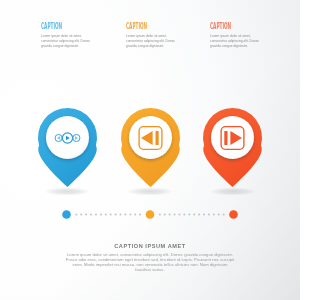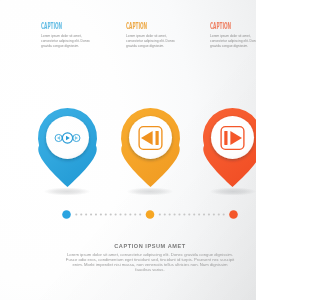--- a/index.html
+++ b/index.html
@@ -1,19 +1,19 @@
 <!DOCTYPE html>
 <html><head>
 <meta charset="utf-8">
 <style>
   html,body{margin:0;padding:0;}
   body{width:300px;height:300px;overflow:hidden;
        font-family:"Liberation Sans",sans-serif;
        background:#ffffff;}
-  #stage{position:relative;width:256px;height:300px;overflow:hidden;
+  #stage{position:relative;width:300px;height:300px;overflow:hidden;
          background:
            linear-gradient(to bottom right, rgba(0,0,0,0) 55%, rgba(0,0,0,0.02) 80%, rgba(0,0,0,0.045) 100%),
            radial-gradient(ellipse 112% 150% at 12% 46%, #ffffff 0%, #fefefe 32%, #f9fafb 56%, #f0f1f2 80%, #e8e9ea 100%);
          }
 
   .col{position:absolute;}
   .cap{font-family:"DejaVu Sans Condensed","DejaVu Sans",sans-serif;
        font-weight:bold;font-size:9px;line-height:9px;white-space:nowrap;
        display:inline-block;transform:scaleX(0.525);transform-origin:left center;}
   .body-txt{font-size:3.3px;line-height:5px;color:#8e8e8e;

